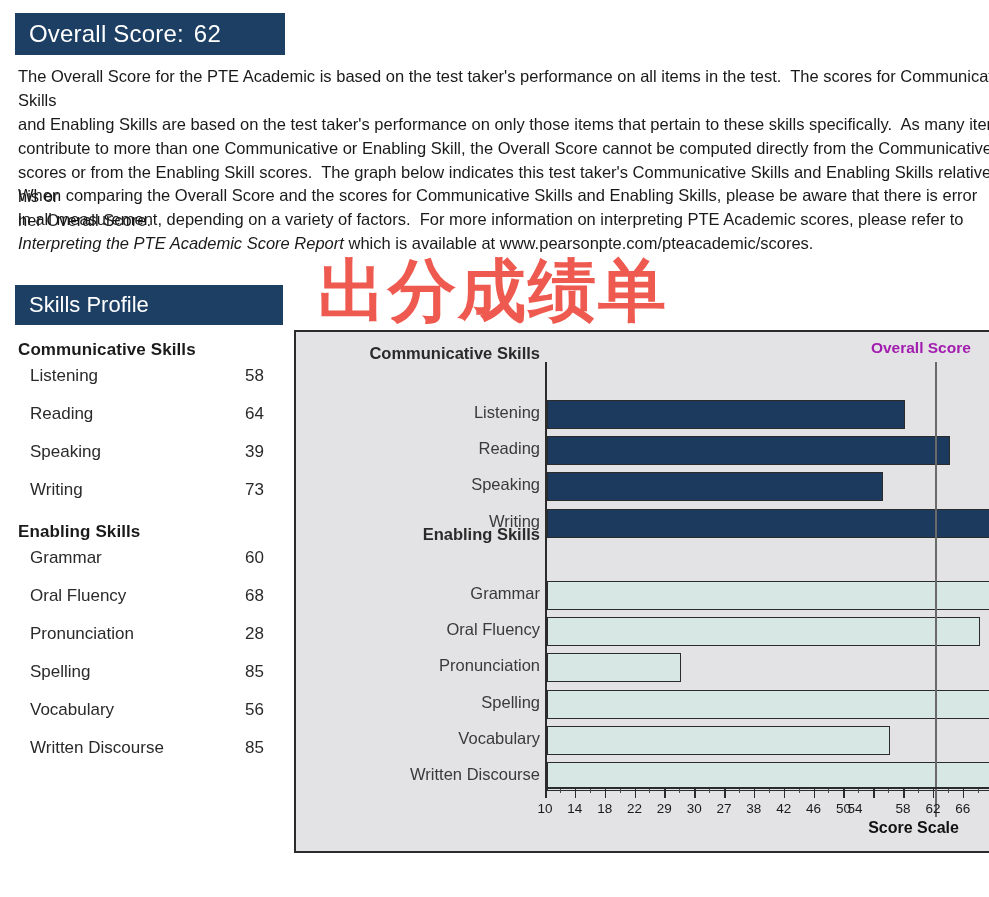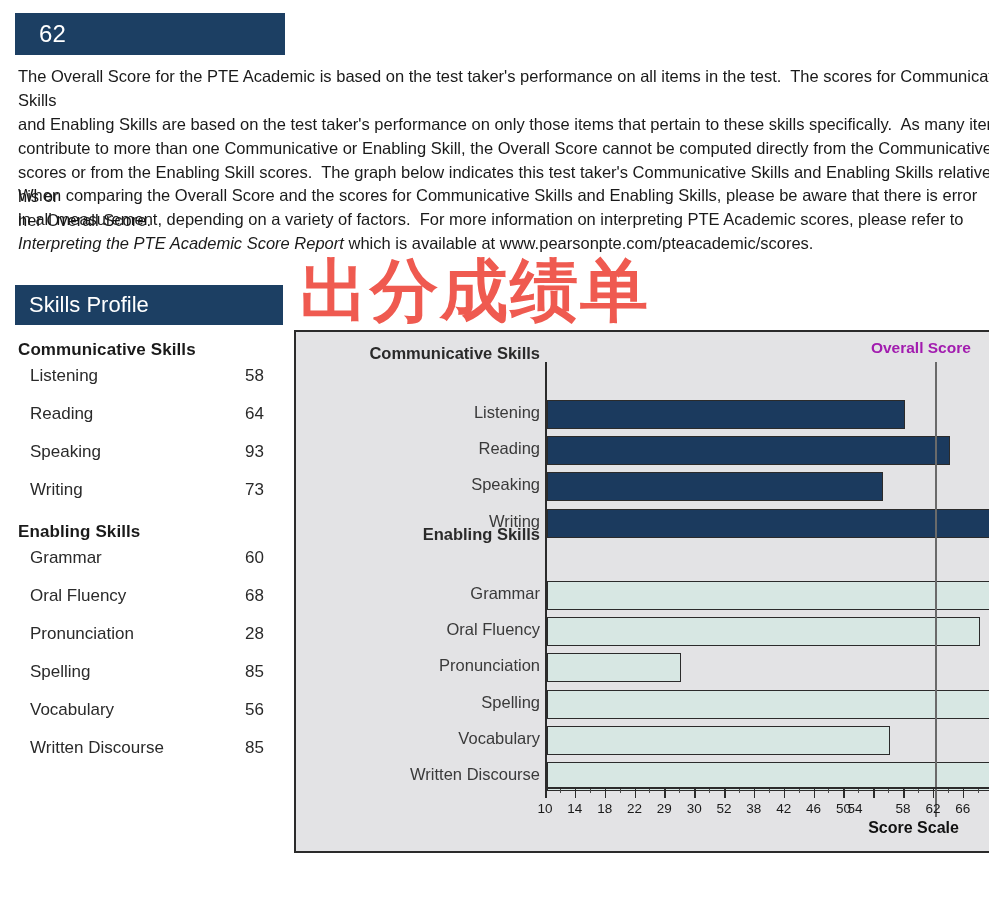--- a/index.html
+++ b/index.html
@@ -91,21 +91,21 @@
     font-size: 17px;
     color: #2a2a2a;
     text-align: right;
     width: 34px;
   }
   #enabling-heading { margin-top: 4px; }
 
   
   #watermark {
     position: absolute;
-    left: 300px;
+    left: 318px;
     top: 252px;
     font-size: 68px;
     font-weight: bold;
     color: #ef5a50;
     letter-spacing: 2px;
     line-height: 76px;
     white-space: nowrap;
     z-index: 5;
     pointer-events: none;
   }
@@ -218,20 +218,21 @@
     font-size: 16px;
     font-weight: bold;
     color: #111111;
     white-space: nowrap;
   }
 </style>
 </head>
 <body>
 
 <div class="section-bar" id="overall-score-bar">
+  <span class="label">Overall Score:</span>
   <span class="value">62</span>
 </div>
 
 <div class="para" id="para-1">The Overall Score for the PTE Academic is based on the test taker's performance on all items in the test.  The scores for Communicative Skills
 and Enabling Skills are based on the test taker's performance on only those items that pertain to these skills specifically.  As many items
 contribute to more than one Communicative or Enabling Skill, the Overall Score cannot be computed directly from the Communicative Skill
 scores or from the Enabling Skill scores.  The graph below indicates this test taker's Communicative Skills and Enabling Skills relative to his or
 her Overall Score.</div>
 
 <div class="para" id="para-2"><span>When comparing the Overall Score and the scores for Communicative Skills and Enabling Skills, please be aware that there is error
@@ -248,21 +249,21 @@
       <div class="skill-row">
         <span class="skill-name">Listening</span>
         <span class="skill-score">58</span>
       </div>
       <div class="skill-row">
         <span class="skill-name">Reading</span>
         <span class="skill-score">64</span>
       </div>
       <div class="skill-row">
         <span class="skill-name">Speaking</span>
-        <span class="skill-score">93</span>
+        <span class="skill-score">39</span>
       </div>
       <div class="skill-row">
         <span class="skill-name">Writing</span>
         <span class="skill-score">73</span>
       </div>
     </div>
   <div class="group-heading" id="enabling-heading">Enabling Skills</div>
   <div id="enab-rows">
       <div class="skill-row">
         <span class="skill-name">Grammar</span>
@@ -357,21 +358,21 @@
       <div class="tick-major" style="left: 387.92px;"></div>
       <div class="tick-minor" style="left: 402.84px;"></div>
       <div class="tick-major" style="left: 417.76px;"></div>
       <div class="tick-minor" style="left: 432.68px;"></div>
       <div class="tick-label" style="left: 0px;">10</div>
       <div class="tick-label" style="left: 29.84px;">14</div>
       <div class="tick-label" style="left: 59.68px;">18</div>
       <div class="tick-label" style="left: 89.52px;">22</div>
       <div class="tick-label" style="left: 119.36px;">29</div>
       <div class="tick-label" style="left: 149.2px;">30</div>
-      <div class="tick-label" style="left: 179.04px;">52</div>
+      <div class="tick-label" style="left: 179.04px;">27</div>
       <div class="tick-label" style="left: 208.88px;">38</div>
       <div class="tick-label" style="left: 238.72px;">42</div>
       <div class="tick-label" style="left: 268.56px;">46</div>
       <div class="tick-label" style="left: 298.4px;">50</div>
       <div class="tick-label" style="left: 310px; text-align: right;">54</div>
       <div class="tick-label" style="left: 358.08px;">58</div>
       <div class="tick-label" style="left: 387.92px;">62</div>
       <div class="tick-label" style="left: 417.76px;">66</div>
     </div>
   <div id="score-scale-title" style="left: 572.16px;">Score Scale</div>

